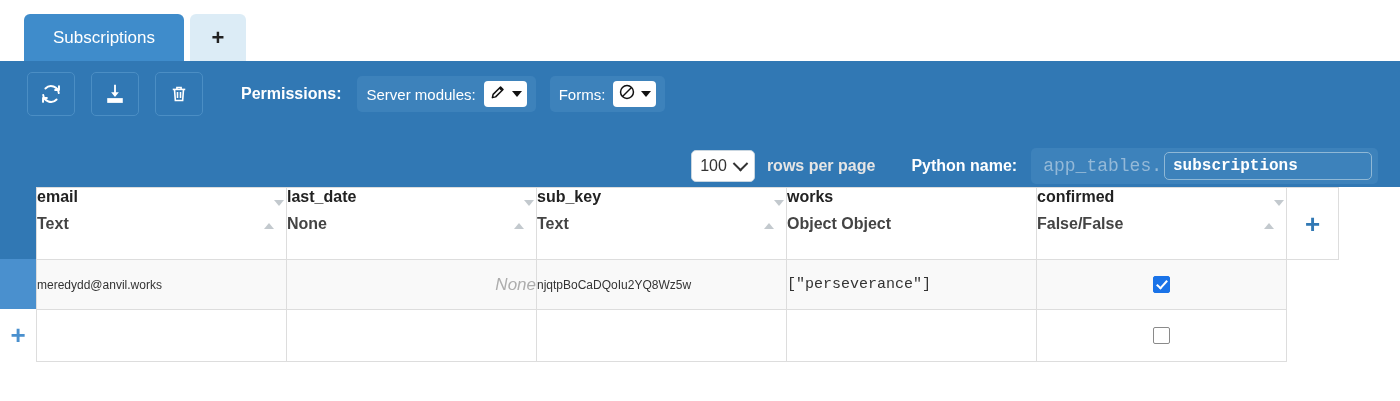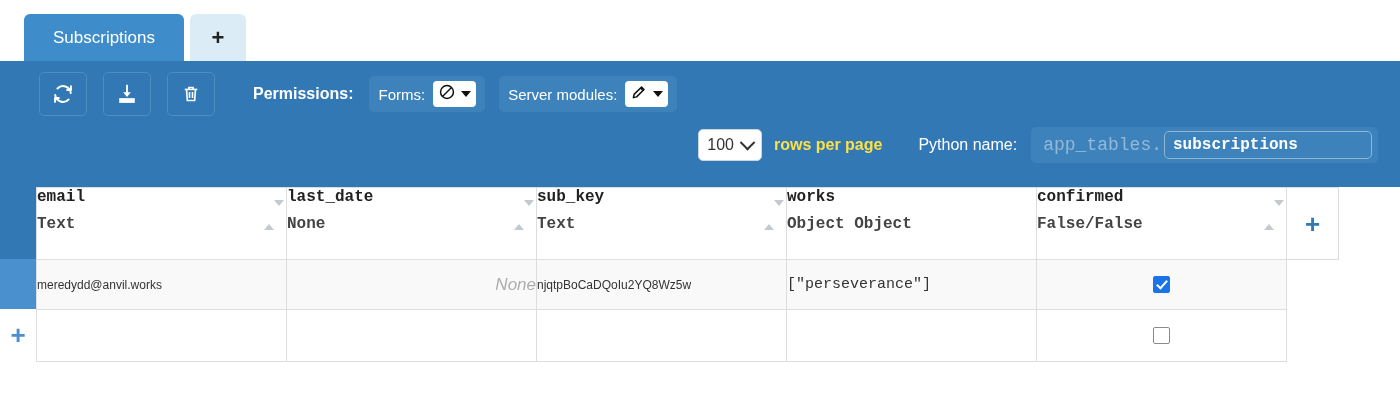--- a/index.html
+++ b/index.html
@@ -62,21 +62,21 @@
     height: 126px;
     background: #3178b4;
     box-sizing: border-box;
   }
   .toolbar-row1 {
     position: absolute;
     left: 0; top: 0;
     height: 66px;
     display: flex;
     align-items: center;
-    padding-left: 39px;
+    padding-left: 27px;
   }
   .iconbtn {
     width: 48px;
     height: 44px;
     border: 1px solid #4b8ec4;
     border-radius: 5px;
     background: transparent;
     display: flex;
     align-items: center;
     justify-content: center;
@@ -120,21 +120,21 @@
   .perm-dd .caret {
     width: 0; height: 0;
     border-left: 5px solid transparent;
     border-right: 5px solid transparent;
     border-top: 6px solid #111111;
     margin-left: 5px;
   }
 
   .toolbar-row2 {
     position: absolute;
-    right: 22px; top: 59px;
+    right: 22px; top: 80px;
     height: 50px;
     display: flex;
     align-items: center;
   }
   .rows-select {
     background: #ffffff;
     border: 1px solid #c9d6e0;
     border-radius: 5px;
     height: 30px;
     display: flex;
@@ -145,30 +145,30 @@
     cursor: pointer;
   }
   .rows-select .chev {
     width: 9px; height: 9px;
     border-right: 2px solid #333333;
     border-bottom: 2px solid #333333;
     transform: rotate(45deg) translate(-2px,-2px);
     margin-left: 8px;
   }
   .rows-label {
-    color: #fde047;
+    color: #e5e5e5;
     font-weight: bold;
     font-size: 16px;
     margin-left: 12px;
     margin-right: 36px;
     white-space: nowrap;
   }
   .pyname-label {
     color: #ffffff;
-    font-weight: normal;
+    font-weight: bold;
     font-size: 16px;
     margin-right: 14px;
     white-space: nowrap;
   }
   .pyname-box {
     background: #3d82bb;
     border-radius: 5px;
     display: flex;
     align-items: center;
     padding: 4px 6px;
@@ -235,21 +235,20 @@
   }
   th.col {
     width: 250px;
     height: 72px;
     background: #ffffff;
     vertical-align: top;
     padding: 12px 12px 0 12px;
     position: relative;
     text-align: left;
     cursor: pointer;
-    font-family: Liberation Mono, monospace;
   }
   th.col .cname {
     font-size: 16px;
     font-weight: bold;
     color: #222222;
     display: block;
     margin-bottom: 9px;
   }
   th.col .ctype {
     font-size: 16px;
@@ -367,39 +366,39 @@
           <path d="M9.5 6.5V4.2h5v2.3"></path>
           <path d="M6.6 6.5l1 13.2h8.8l1-13.2"></path>
           <path d="M10.2 9.6v7.2M13.8 9.6v7.2"></path>
         </svg>
       </span>
     </div>
 
     <span class="perm-label">Permissions:</span>
 
     <div class="perm-group">
+      <span class="perm-group-label">Server modules:</span>
+      <div class="perm-dd">
+        <span>
+          <svg width="18" height="18" viewBox="0 0 24 24" fill="none" stroke="#111111" stroke-width="2" stroke-linejoin="round">
+            <path d="M4.5 19.5l1-4.3L15.4 5.3l3.3 3.3L8.8 18.5z"></path>
+            <path d="M14 6.7l3.3 3.3"></path>
+          </svg>
+        </span>
+        <span class="caret"></span>
+      </div>
+    </div>
+
+    <div class="perm-group">
       <span class="perm-group-label">Forms:</span>
       <div class="perm-dd">
         <span>
           <svg width="18" height="18" viewBox="0 0 24 24" fill="none" stroke="#111111" stroke-width="2">
             <circle cx="12" cy="12" r="8.6"></circle>
             <path d="M6 18 18 6"></path>
-          </svg>
-        </span>
-        <span class="caret"></span>
-      </div>
-    </div>
-
-    <div class="perm-group">
-      <span class="perm-group-label">Server modules:</span>
-      <div class="perm-dd">
-        <span>
-          <svg width="18" height="18" viewBox="0 0 24 24" fill="none" stroke="#111111" stroke-width="2" stroke-linejoin="round">
-            <path d="M4.5 19.5l1-4.3L15.4 5.3l3.3 3.3L8.8 18.5z"></path>
-            <path d="M14 6.7l3.3 3.3"></path>
           </svg>
         </span>
         <span class="caret"></span>
       </div>
     </div>
   </div>
 
   <div class="toolbar-row2">
     <div class="rows-select">
       <span>100</span>

